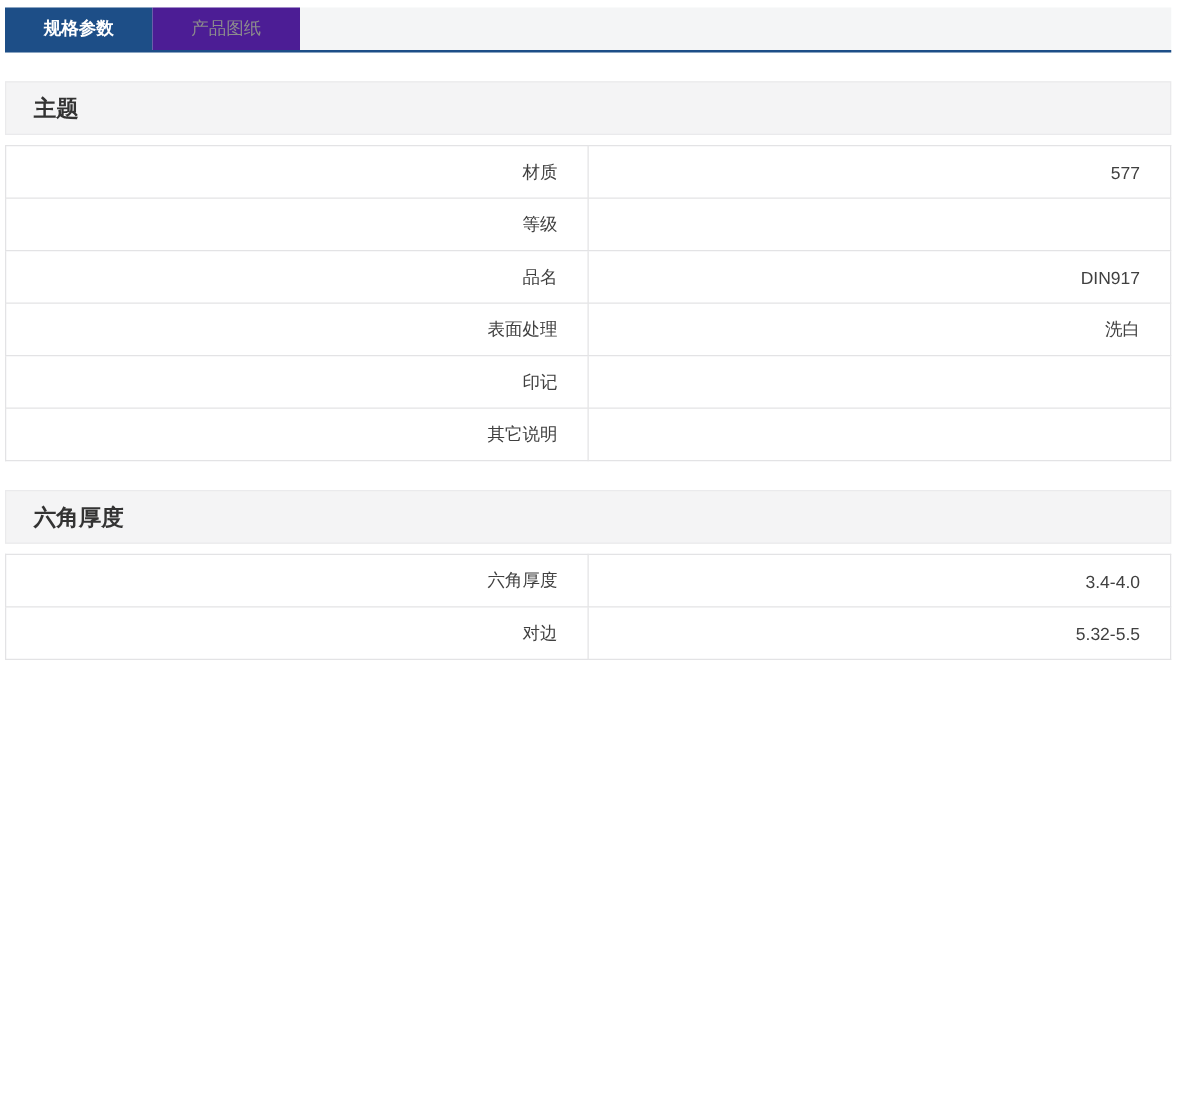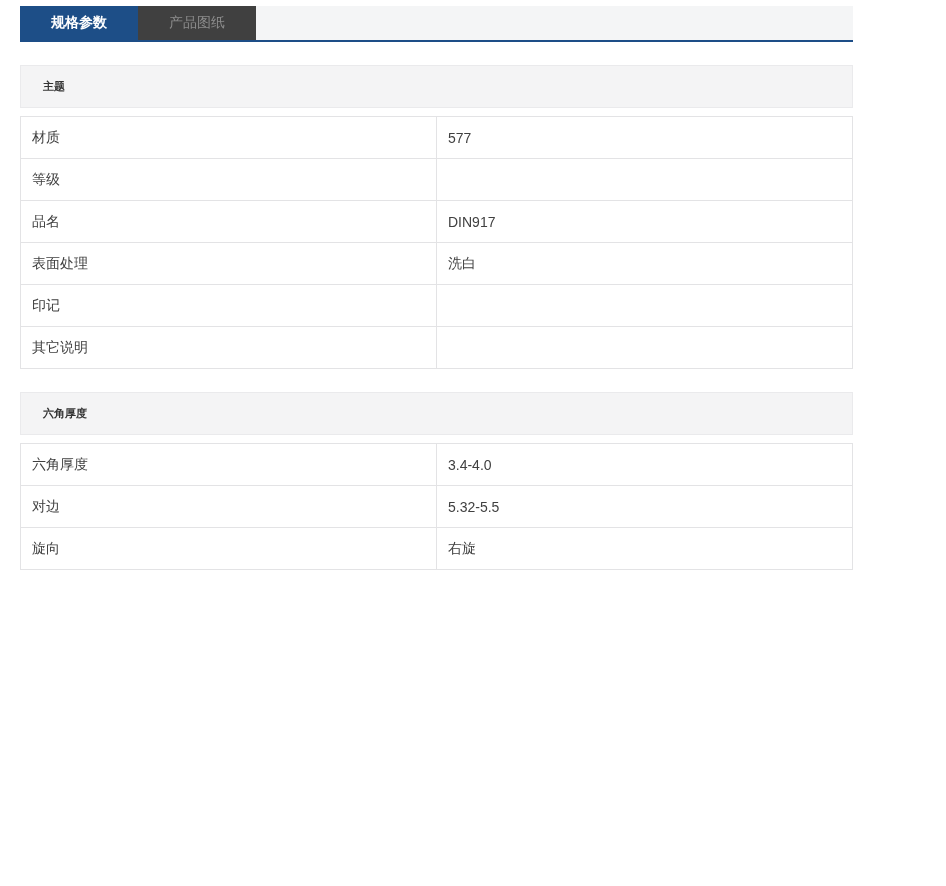--- a/index.html
+++ b/index.html
@@ -4,76 +4,76 @@
 <style>
   * { box-sizing: border-box; }
   html, body {
     margin: 0;
     padding: 0;
     background: #ffffff;
     font-family: "Liberation Sans", "DejaVu Sans", sans-serif;
     color: #404040;
   }
   .page {
-    width: 833px;
-    margin: 6px 5px 0 20px;
+    width: 933px;
+    margin: 6px 5px 0 4px;
   }
   
   .tabbar {
     display: flex;
     background: var(--tabbar-bg, #f4f5f6);
     border-bottom: 2px solid var(--accent, #1d4e87);
     height: 36px;
   }
   .tab {
     width: 118px;
     height: 34px;
     display: flex;
     align-items: center;
     justify-content: center;
     font-size: 14px;
     color: var(--tab-inactive-text, #8c8c8c);
-    background: #404040;
+    background: #4c1d95;
     cursor: pointer;
     user-select: none;
   }
   .tab.active {
     background: var(--accent, #1d4e87);
     color: #ffffff;
     font-weight: bold;
   }
   
   .sec-header {
     margin-top: 23px;
     height: 43px;
     background: var(--section-bg, #f4f4f5);
     border: 1px solid var(--section-border, #eaeaec);
     display: flex;
     align-items: center;
     padding-left: 22px;
-    font-size: 11px;
+    font-size: 18px;
     font-weight: bold;
     color: #333333;
   }
   
   table.spec-table {
     width: 100%;
     margin-top: 8px;
     border-collapse: collapse;
     table-layout: fixed;
   }
   table.spec-table td {
     border: 1px solid var(--table-border, #e3e3e5);
     height: 42px;
-    text-align: left;
+    text-align: right;
     vertical-align: middle;
     font-size: 14px;
     color: #404040;
     background: #ffffff;
-    padding: 0 11px;
+    padding: 0 24px;
     overflow: hidden;
     white-space: nowrap;
   }
 </style>
 </head>
 <body>
 
 <div class="page">
 
   <div class="tabbar">
@@ -122,21 +122,17 @@
     <table class="spec-table">
       <tbody>
           <tr>
             <td>六角厚度</td>
             <td>3.4-4.0</td>
           </tr>
           <tr>
             <td>对边</td>
             <td>5.32-5.5</td>
           </tr>
-          <tr>
-            <td>旋向</td>
-            <td>右旋</td>
-          </tr>
         </tbody>
     </table>
   </section>
 
 </div>
 
 </body></html>

